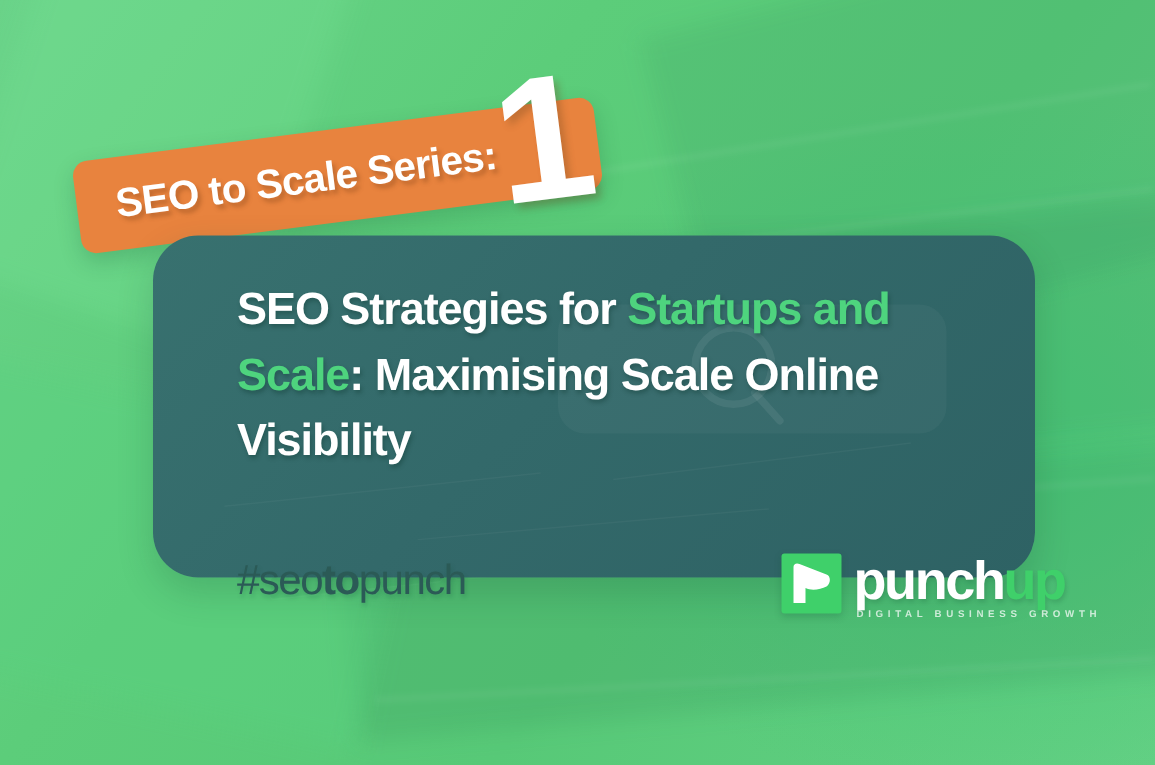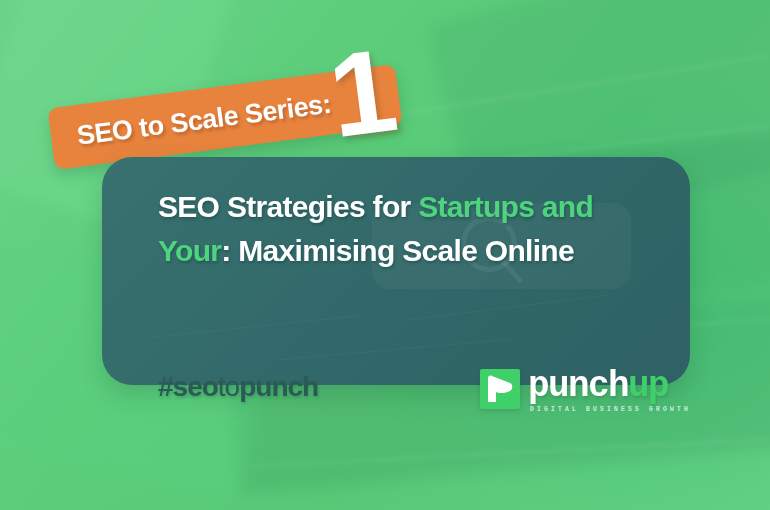--- a/index.html
+++ b/index.html
@@ -86,25 +86,25 @@
   }
   .accent{color:#4ed47e;}
 
   
   .hashtag{
     position:absolute;left:158px;top:371px;
     font-size:28px;letter-spacing:-1px;color:#2b5a56;
     text-shadow:1px 2px 3px rgba(20,80,60,.22);
     white-space:nowrap;
   }
-  .hashtag .b{font-weight:bold;}
-  .hashtag .r{font-weight:normal;}
-
-  
-  .logo{position:absolute;left:480px;top:367px;width:175px;height:58px;font-family:Liberation Mono, monospace;}
+  .hashtag .b{font-weight:normal;}
+  .hashtag .r{font-weight:bold;}
+
+  
+  .logo{position:absolute;left:521px;top:367px;width:175px;height:58px;}
   .logo-mark{
     position:absolute;left:0;top:2px;width:40px;height:40px;
     background:#3fd06a;border-radius:2px;
     box-shadow:0 2px 5px rgba(20,80,50,.22);
   }
   .logo-mark svg{position:absolute;left:6px;top:5px;}
   .logo-word{
     position:absolute;left:48px;top:0px;
     font-size:36px;font-weight:bold;letter-spacing:-1.6px;line-height:1.1;
     white-space:nowrap;text-shadow:1px 2px 3px rgba(20,80,50,.20);
@@ -170,21 +170,22 @@
   <div class="card">
     <div class="searchbar"></div>
     <div class="mag"></div>
     <div class="mag-h"></div>
     <div class="kline" style="left:8%;top:74%;width:36%;transform:rotate(-6deg);"></div>
     <div class="kline" style="left:30%;top:84%;width:40%;transform:rotate(-5deg);"></div>
     <div class="kline" style="left:52%;top:66%;width:34%;transform:rotate(-7deg);"></div>
 
     <div class="card-title">
       <span>SEO Strategies for </span><span class="accent">Startups and</span><br>
-      <span class="accent">Your</span><span>: Maximising Scale Online</span><br>
+      <span class="accent">Scale</span><span>: Maximising Scale Online</span><br>
+      <span>Visibility</span>
     </div>
   </div>
 
   <div class="hashtag">
     <span class="b">#seo</span><span class="r">to</span><span class="b">punch</span>
   </div>
 
   <div class="logo">
     <div class="logo-mark">
       <svg width="28" height="30" viewBox="0 0 28 30" aria-hidden="true">

